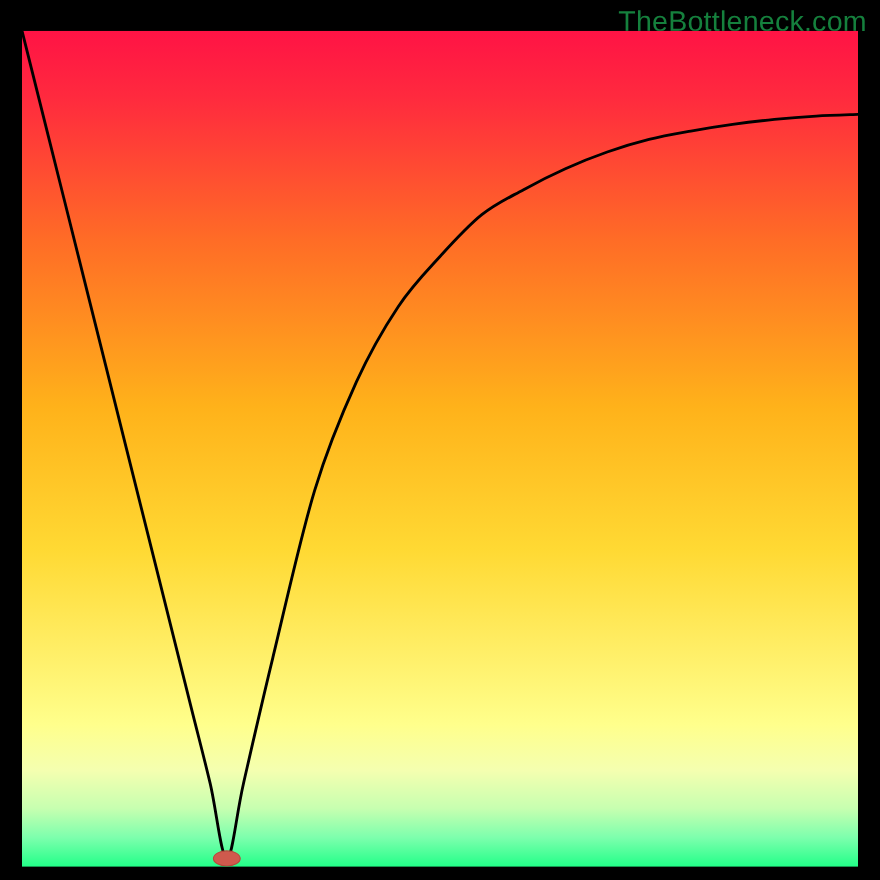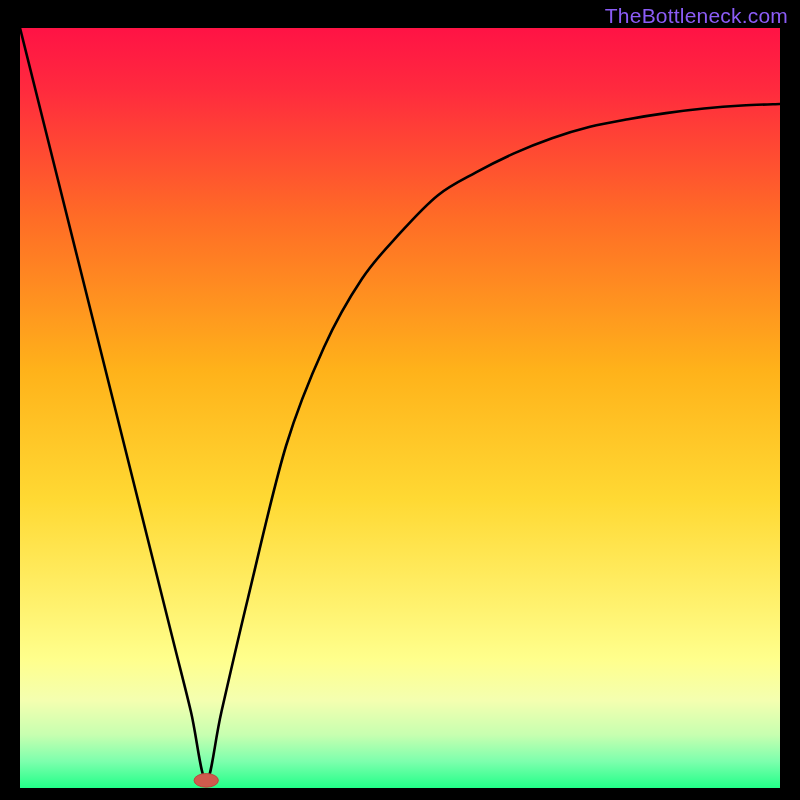--- a/index.html
+++ b/index.html
@@ -23,22 +23,22 @@
     position: absolute;
     left: 0;
     top: 0;
     width: 760px;
     height: 760px;
   }
   .watermark {
     position: absolute;
     top: 4px;
     right: 12px;
-    color: #8b5cf6;
-    font-size: 21px;
+    color: #15803d;
+    font-size: 26px;
     font-weight: 500;
     letter-spacing: 0.2px;
     font-family: Arial, sans-serif;
   }
   svg { display: block; }
 </style>
 </head>
 <body>
 
 <div class="watermark">TheBottleneck.com</div>

